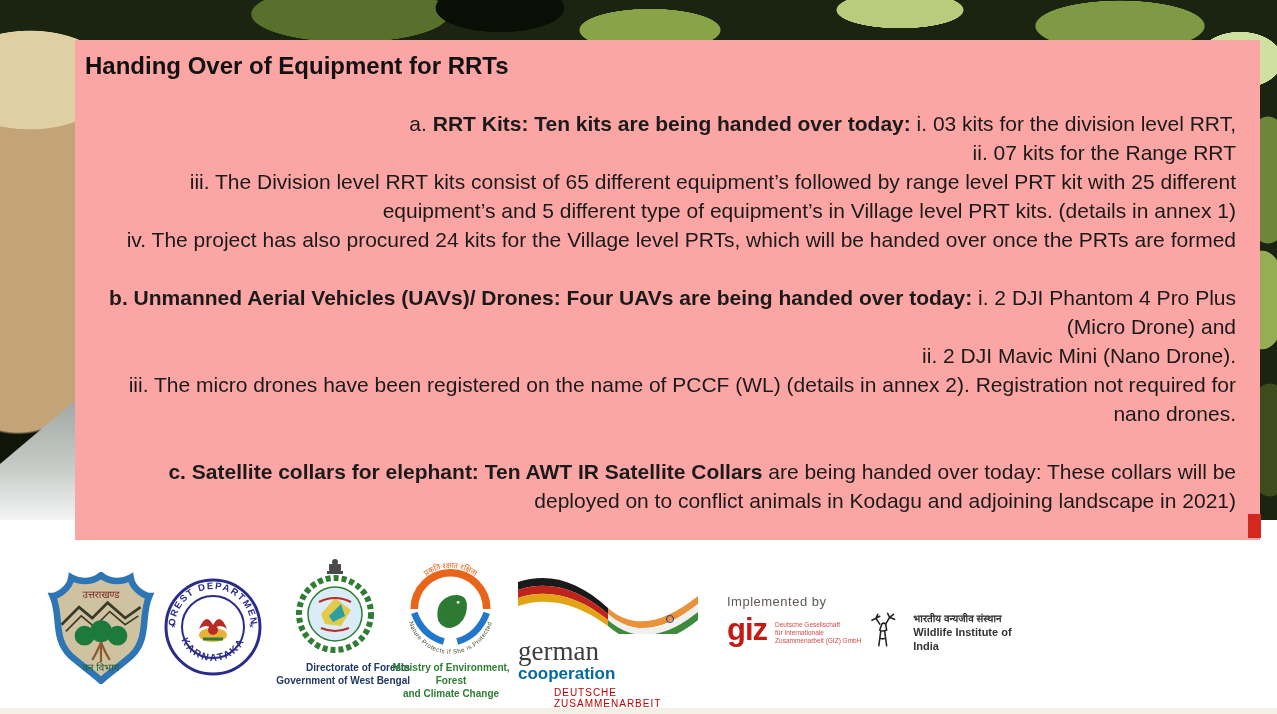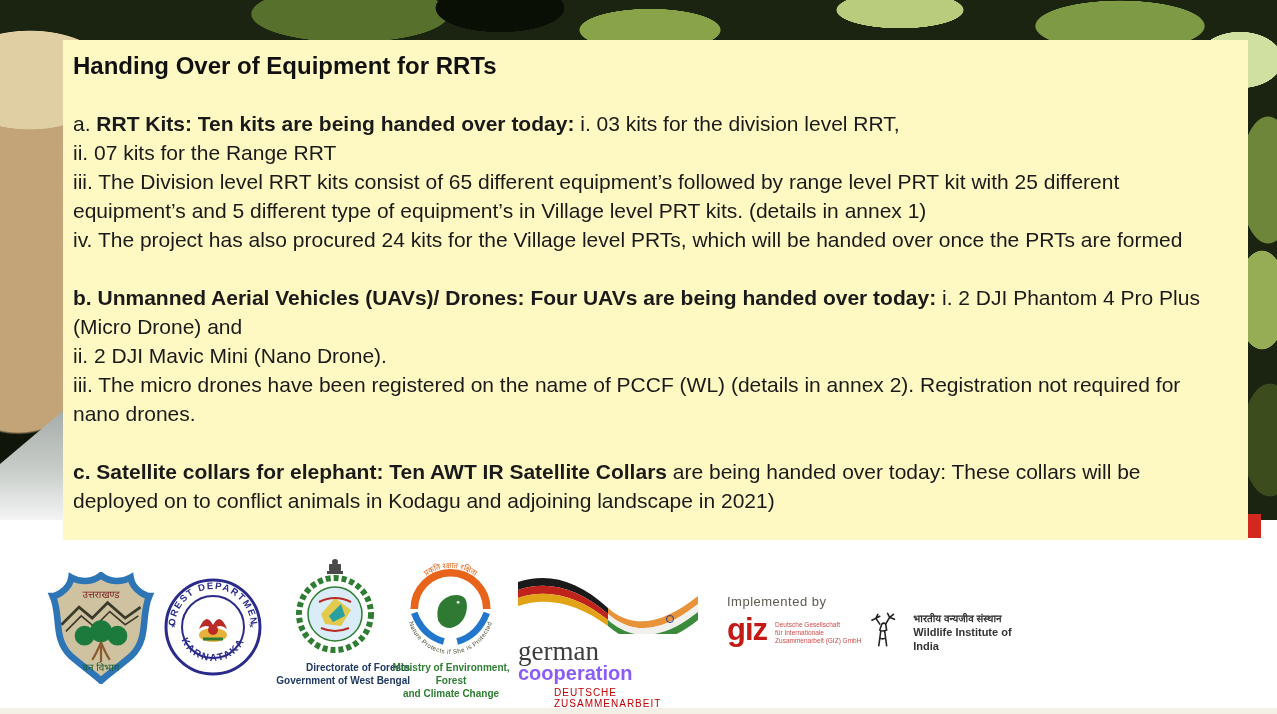--- a/index.html
+++ b/index.html
@@ -23,36 +23,36 @@
       radial-gradient(40px 90px at 1268px 180px,#6d8639 0 70%, rgba(0,0,0,0) 71%),
       radial-gradient(36px 70px at 1262px 300px,#95ad55 0 70%, rgba(0,0,0,0) 71%),
       radial-gradient(40px 80px at 1270px 440px,#3c4c1d 0 70%, rgba(0,0,0,0) 71%);
   }
   .gray-tri{position:absolute;left:0;top:388px;width:90px;height:146px;
     background:linear-gradient(180deg,#9aa19e 0%,#c7ccc8 55%,#ffffff 100%);
     clip-path:polygon(100% 0,100% 100%,0 100%,0 52%);}
   .bottom-strip{position:absolute;left:0;top:520px;width:1277px;height:194px;background:#ffffff;}
   .bottom-edge{position:absolute;left:0;bottom:0;width:1277px;height:6px;background:#f4f0e6;}
 
-  .content-box{position:absolute;left:63px;top:40px;width:1185px;height:500px;background:#fef9c3;
+  .content-box{position:absolute;left:75px;top:40px;width:1185px;height:500px;background:#fca5a5;
     box-sizing:border-box;padding:10px 24px 0 10px;}
   .title{font-size:24px;line-height:31px;font-weight:bold;color:#111;margin:0 0 28px 0;}
-  .para{font-size:21px;line-height:29px;color:#1a1a1a;}
+  .para{font-size:21px;line-height:29px;color:#1a1a1a;text-align:right;}
   .para.gap{margin-top:29px;}
   .b{font-weight:bold;}
 
   .red-accent{position:absolute;left:1248px;top:514px;width:13px;height:24px;background:#d2281e;}
 
   
   .logo{position:absolute;}
   .caption{font-size:10px;font-weight:bold;text-align:center;line-height:13px;}
   .cap-navy{color:#1f3864;text-align:right;}
   .cap-green{color:#2e7d32;}
   .gc-german{font-family:"Liberation Serif",serif;font-size:27px;color:#3d3d3d;line-height:26px;}
-  .gc-coop{font-size:20px;font-weight:bold;color:#8b5cf6;line-height:19px;}
+  .gc-coop{font-size:17px;font-weight:bold;color:#0369a1;line-height:19px;}
   .gc-red{font-size:10px;color:#c00000;letter-spacing:1px;margin-top:4px;padding-left:36px;}
   .impl-by{font-size:13px;color:#5f5a4f;letter-spacing:.5px;}
   .giz-row{display:flex;align-items:flex-start;margin-top:6px;}
   .giz-word{font-size:31px;font-weight:bold;color:#c41a16;line-height:30px;letter-spacing:-1px;}
   .giz-sub{font-size:6.5px;color:#cf4b4b;line-height:8px;margin:6px 0 0 8px;}
   .wii{display:flex;align-items:flex-start;}
   .wii-text{margin-left:8px;color:#333;}
   .wii-hindi{font-size:10px;font-weight:bold;line-height:13px;}
   .wii-eng{font-size:11px;font-weight:bold;line-height:14px;}
 </style>

